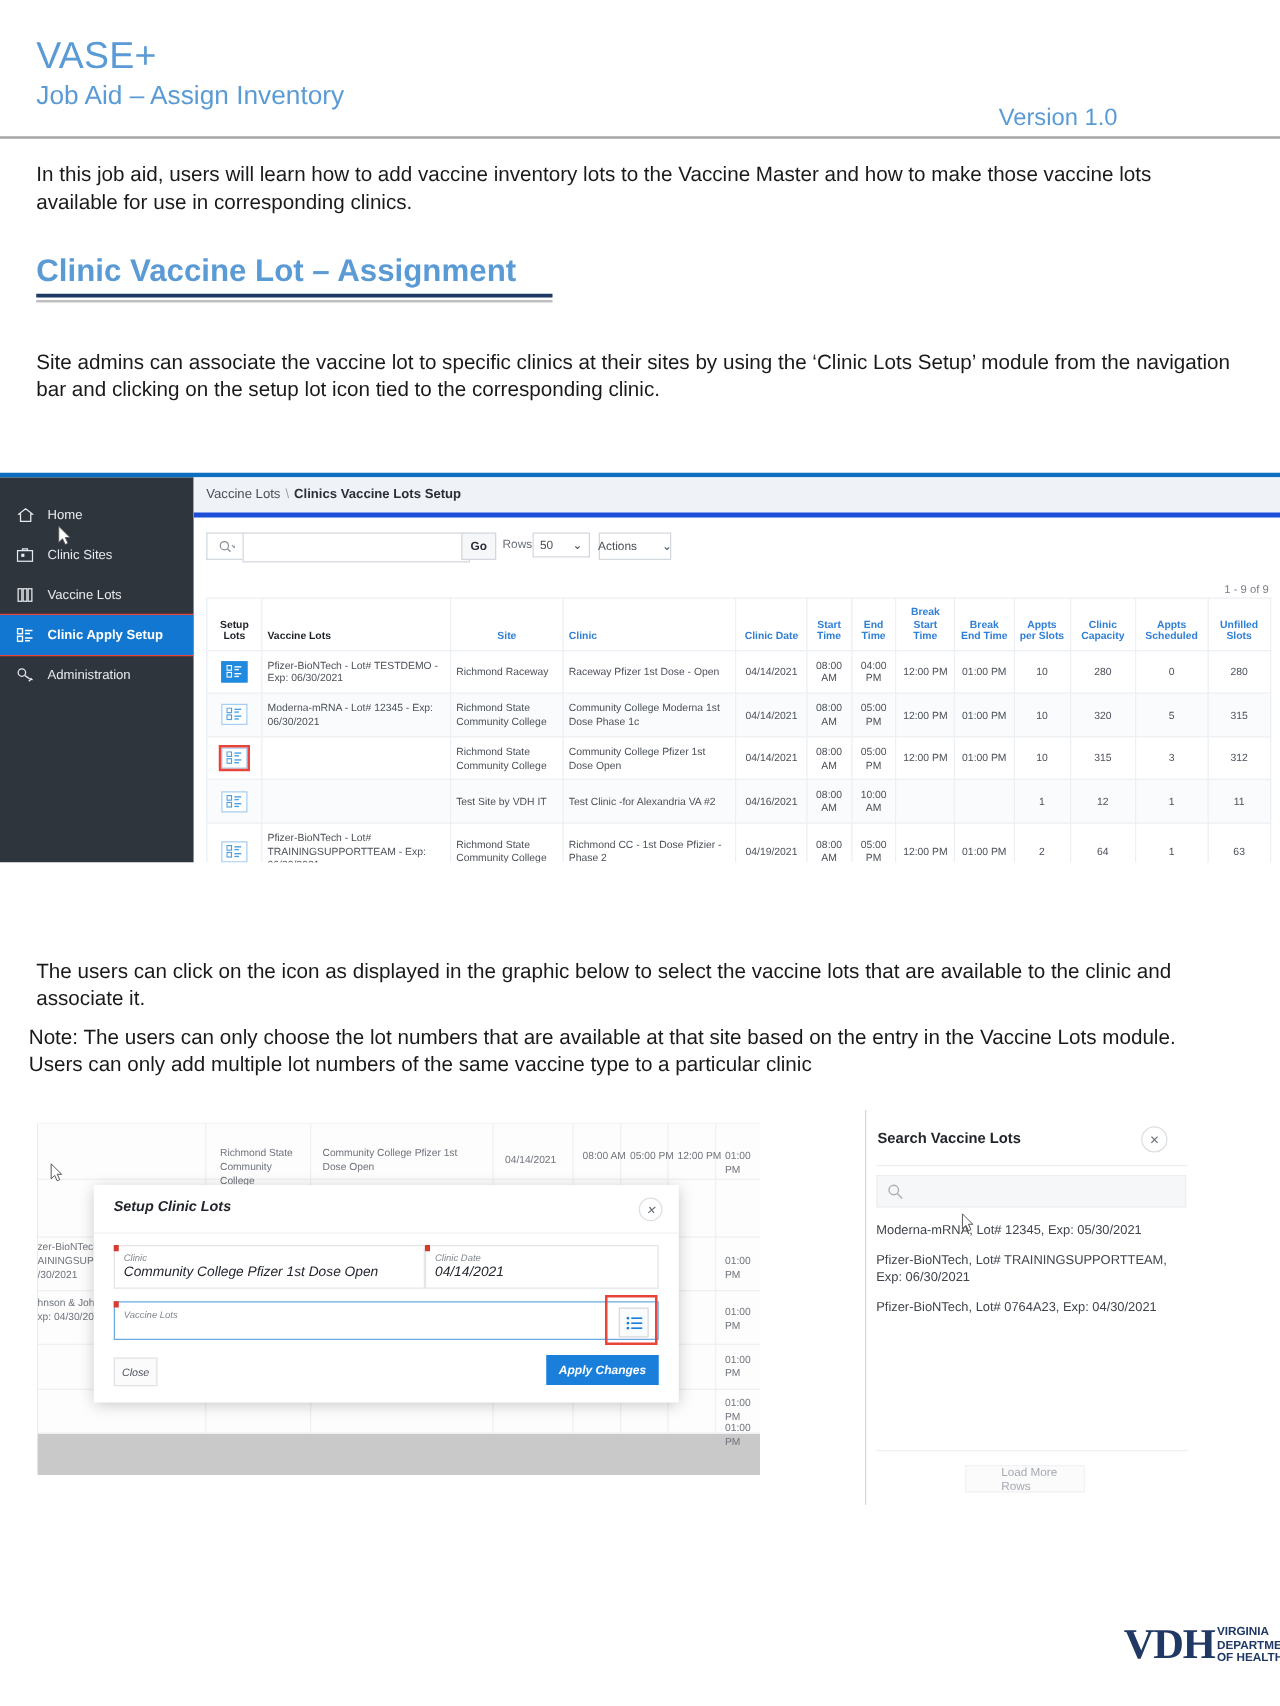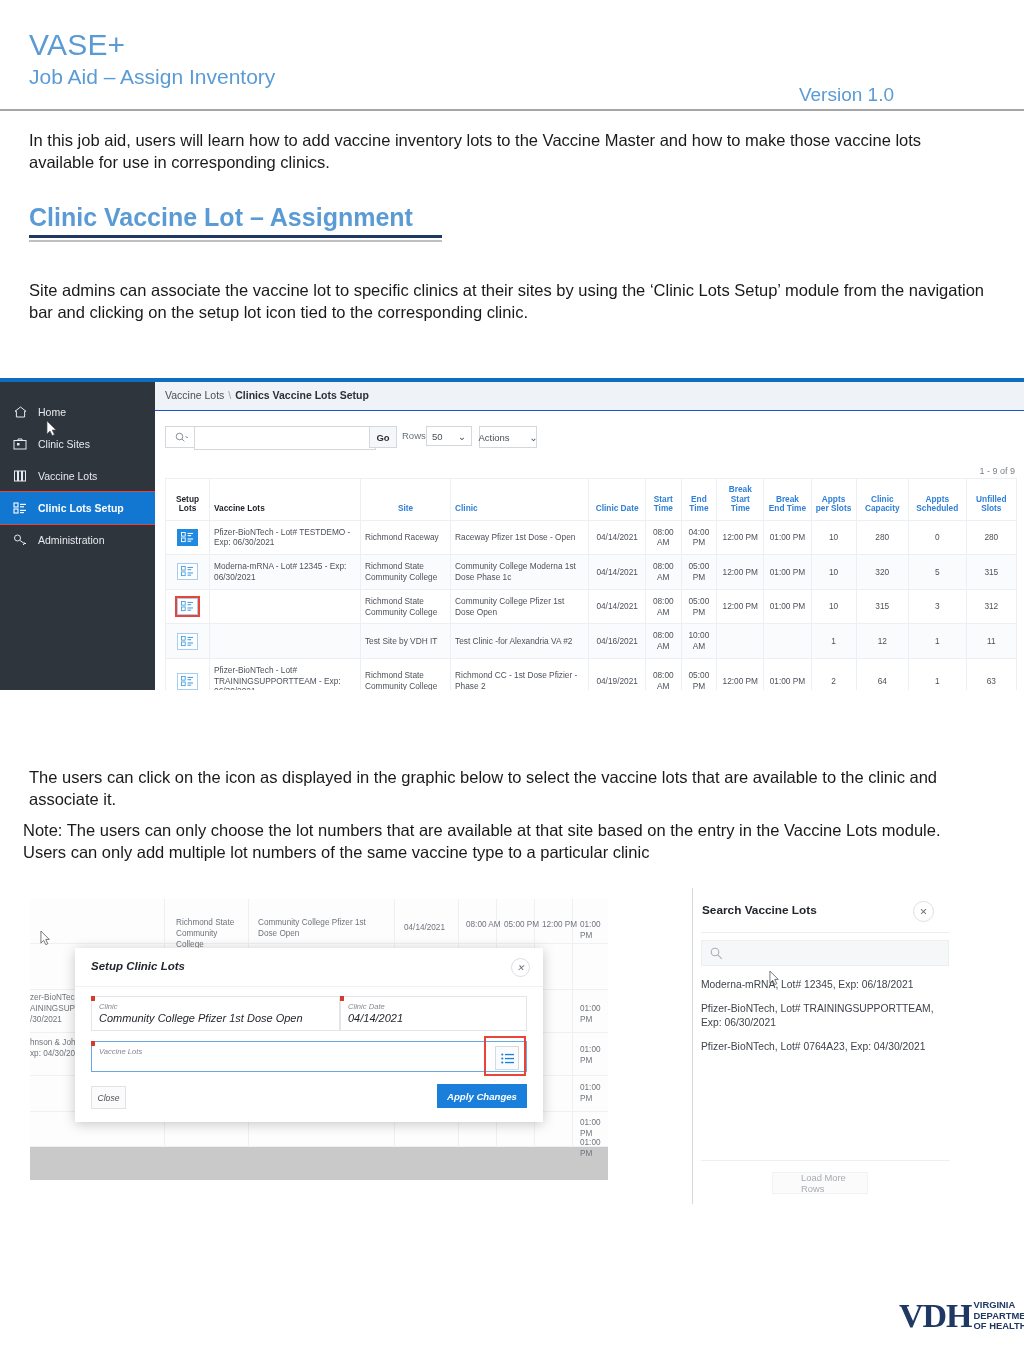--- a/index.html
+++ b/index.html
@@ -31,21 +31,21 @@
   #shot1 .topbar{position:absolute;left:0;top:0;width:1024px;height:4px;background:#0d6ebf;}
   #shot1 .sidebar{position:absolute;left:0;top:4px;width:155px;height:308px;background:#2f353d;}
   #shot1 .nav{position:absolute;left:0;top:14px;width:155px;}
   #shot1 .nav-item{position:relative;height:32px;display:flex;align-items:center;padding-left:10px;color:#e7eaee;font-size:10.5px;}
   #shot1 .nav-item.active{background:#1177d1;outline:1.6px solid #e8443a;color:#ffffff;font-weight:600;}
   #shot1 .nav-ico{width:20px;height:16px;margin-right:8px;display:flex;align-items:center;justify-content:center;}
   #shot1 .nav-ico svg{display:block;}
   #cursor1{position:absolute;left:46px;top:38px;width:14px;height:18px;}
 
   #shot1 .content{position:absolute;left:155px;top:4px;width:869px;height:308px;background:#ffffff;}
-  #crumbbar{position:absolute;left:0;top:0;width:869px;height:28px;background:#eff3f8;border-bottom:1px solid #1d4ed8;}
+  #crumbbar{position:absolute;left:0;top:0;width:869px;height:28px;background:#eff3f8;border-bottom:4px solid #1d4ed8;}
   #crumb{position:absolute;left:10px;top:7px;font-size:10.5px;color:#4a4f57;}
   #crumb b{color:#2b3038;font-weight:600;}
   #crumb .sep{color:#9aa1ab;margin:0 4px;}
 
   #searchrow{position:absolute;left:10px;top:44px;width:340px;height:20px;}
   #sbox{position:absolute;left:0;top:0;width:30px;height:20px;border:1px solid #d3d8de;border-right:none;background:#fff;display:flex;align-items:center;justify-content:center;}
   #sfield{position:absolute;left:29px;top:0;width:176px;height:20px;border:1px solid #d3d8de;background:#fff;}
   #gobtn{position:absolute;left:204px;top:0;width:26px;height:20px;border:1px solid #d3d8de;background:#f6f7f9;display:flex;align-items:center;justify-content:center;font-size:9.5px;color:#2b3038;font-weight:700;}
   #rowslbl{position:absolute;left:237px;top:4px;font-size:9.5px;color:#6a7078;}
   #rowssel{position:absolute;left:261px;top:0;width:46px;height:20px;border:1px solid #d3d8de;background:#fff;font-size:9.5px;color:#4a4f57;display:flex;align-items:center;justify-content:space-between;padding:0 5px;box-sizing:border-box;}
@@ -164,21 +164,21 @@
         <span class="nav-ico">
           <svg width="14" height="12" viewBox="0 0 14 12">
               <rect x="1" y="1" width="4" height="4" fill="none" stroke="#ffffff" stroke-width="1.1"></rect>
               <rect x="1" y="7" width="4" height="4" fill="none" stroke="#ffffff" stroke-width="1.1"></rect>
               <rect x="7" y="1.8" width="6" height="1.2" fill="#ffffff"></rect>
               <rect x="7" y="4.2" width="4" height="1.2" fill="#ffffff"></rect>
               <rect x="7" y="7.8" width="6" height="1.2" fill="#ffffff"></rect>
               <rect x="7" y="10" width="4" height="1.2" fill="#ffffff"></rect>
             </svg>
         </span>
-        <span>Clinic Lots Setup</span>
+        <span>Clinic Apply Setup</span>
       </div>
 
       <div class="nav-item">
         <span class="nav-ico">
           <svg width="14" height="12" viewBox="0 0 14 12">
               <circle cx="4.5" cy="4" r="3" fill="none" stroke="#e7eaee" stroke-width="1"></circle>
               <path d="M7 6.5 12 10M10 11l2-2M11.5 8.5 13 10" fill="none" stroke="#e7eaee" stroke-width="1"></path>
             </svg>
         </span>
         <span>Administration</span>
@@ -467,21 +467,21 @@
   <div class="lrule"></div>
   <div id="s3title">Search Vaccine Lots</div>
   <div id="s3close">✕</div>
   <div id="s3hr"></div>
   <div id="s3search">
     <svg width="13" height="13" viewBox="0 0 13 13">
         <circle cx="5" cy="5" r="3.8" fill="none" stroke="#a9aeb4" stroke-width="1.1"></circle>
         <path d="M7.8 7.8 11.8 11.8" stroke="#a9aeb4" stroke-width="1.1"></path>
       </svg>
   </div>
-  <div class="opt" style="top:90px">Moderna-mRNA, Lot# 12345, Exp: 06/18/2021</div>
+  <div class="opt" style="top:90px">Moderna-mRNA, Lot# 12345, Exp: 05/30/2021</div>
   <div class="opt" style="top:114px">Pfizer-BioNTech, Lot# TRAININGSUPPORTTEAM, Exp: 06/30/2021</div>
   <div class="opt" style="top:152px">Pfizer-BioNTech, Lot# 0764A23, Exp: 04/30/2021</div>
   <svg id="cursor3" viewBox="0 0 14 18">
     <path d="M1 1v13l3-3 2.2 4.6 2.2-1L6.2 10H10z" fill="#ffffff" stroke="#4a4a4a" stroke-width=".8"></path>
   </svg>
   <div id="s3hr2"></div>
   <div id="s3more">Load More Rows</div>
 </div>
 
 <div id="vdh">

